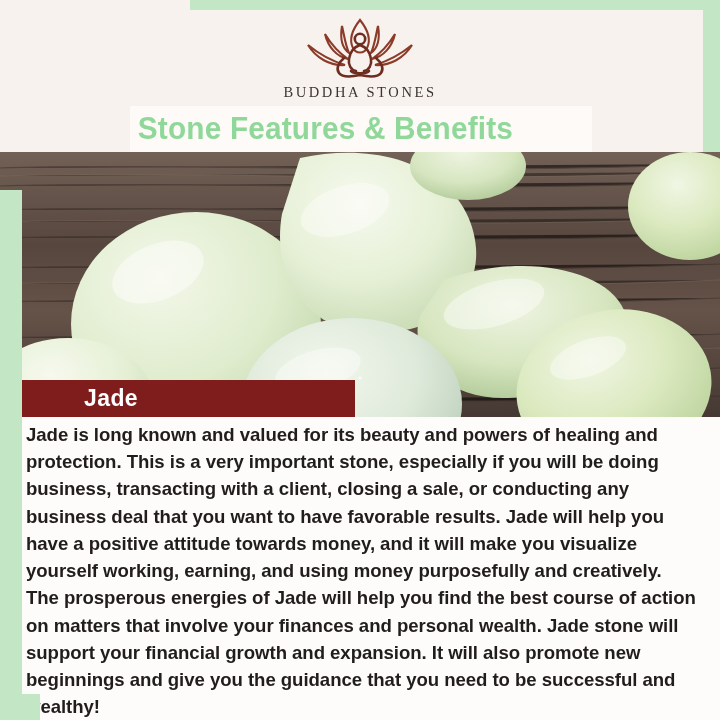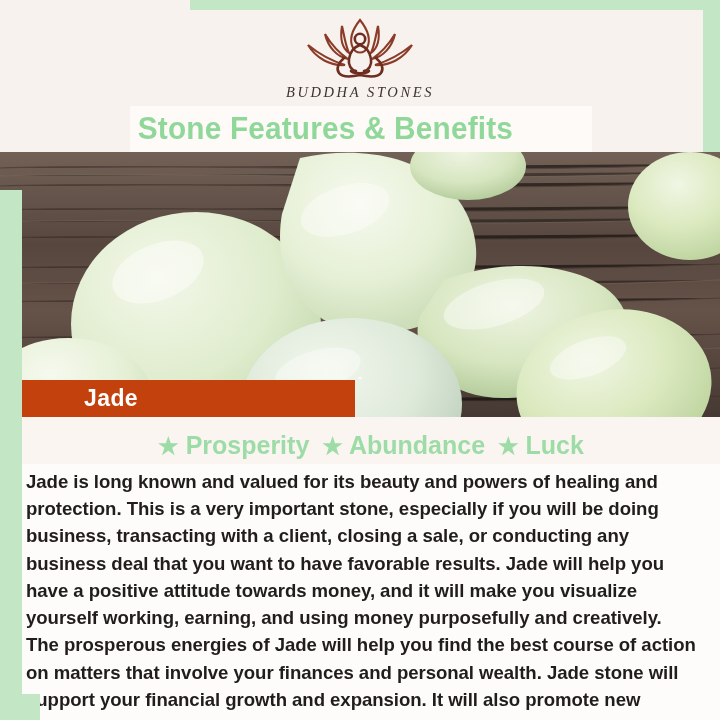--- a/index.html
+++ b/index.html
@@ -74,21 +74,20 @@
     position: absolute;
     left: 0;
     right: 0;
     top: 14px;
     height: 92px;
     z-index: 3;
     display: flex;
     flex-direction: column;
     align-items: center;
     justify-content: flex-start;
-    font-style: italic;
   }
   .logo svg { display: block; }
   .logo-word {
     margin-top: 2px;
     font-family: "Liberation Serif", serif;
     font-size: 14.5px;
     letter-spacing: 2.6px;
     color: #3d3330;
     white-space: nowrap;
   }
@@ -129,21 +128,21 @@
   }
   .photo svg { display: block; width: 720px; height: 265px; }
 
   
   .jade-band {
     position: absolute;
     left: 22px;
     top: 380px;
     width: 333px;
     height: 37px;
-    background: #c2410c;
+    background: #7f1d1d;
     z-index: 5;
     display: flex;
     align-items: center;
   }
   .jade-text {
     margin-left: 62px;
     color: #ffffff;
     font-size: 23px;
     font-weight: bold;
     letter-spacing: 0.4px;
@@ -310,22 +309,17 @@
   </div>
 
   <div class="band-left"></div>
   <div class="band-bottomleft"></div>
 
   <div class="jade-band">
     <span class="jade-text">Jade</span>
   </div>
 
   <div class="content">
-    <div class="keywords">
-      <span class="kw"><span class="star">★</span> <span>Prosperity</span></span>
-      <span class="kw"><span class="star">★</span> <span>Abundance</span></span>
-      <span class="kw"><span class="star">★</span> <span>Luck</span></span>
-    </div>
 
     <p class="body-text">Jade is long known and valued for its beauty and powers of healing and protection. This is a very important stone, especially if you will be doing business, transacting with a client, closing a sale, or conducting any business deal that you want to have favorable results. Jade will help you have a positive attitude towards money, and it will make you visualize yourself working, earning, and using money purposefully and creatively. The prosperous energies of Jade will help you find the best course of action on matters that involve your finances and personal wealth. Jade stone will support your financial growth and expansion. It will also promote new beginnings and give you the guidance that you need to be successful and wealthy!</p>
   </div>
 
 </div>
 
 </body></html>

